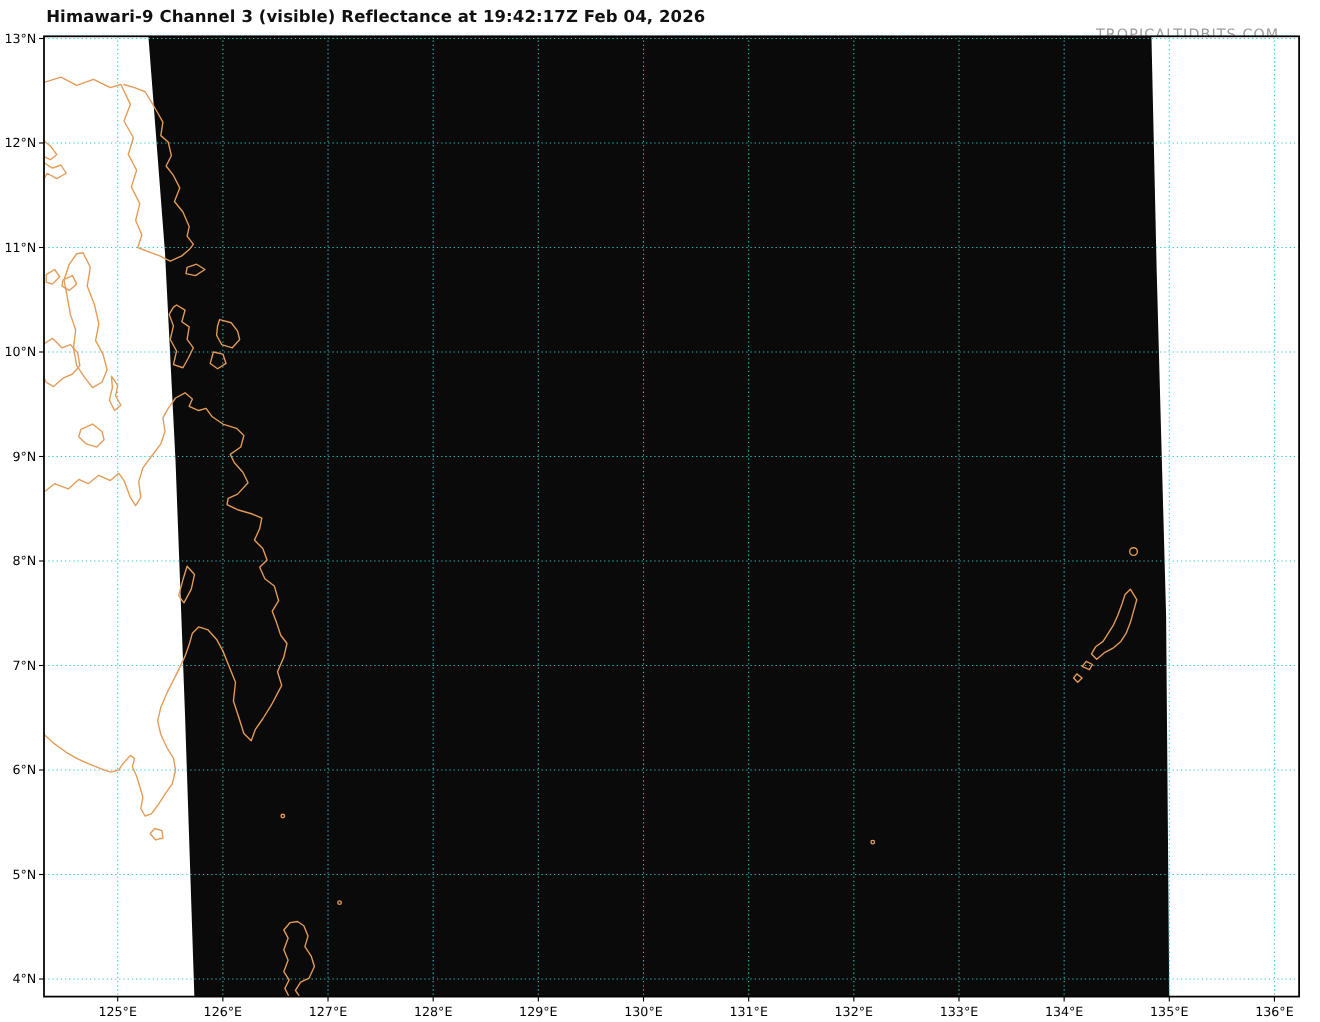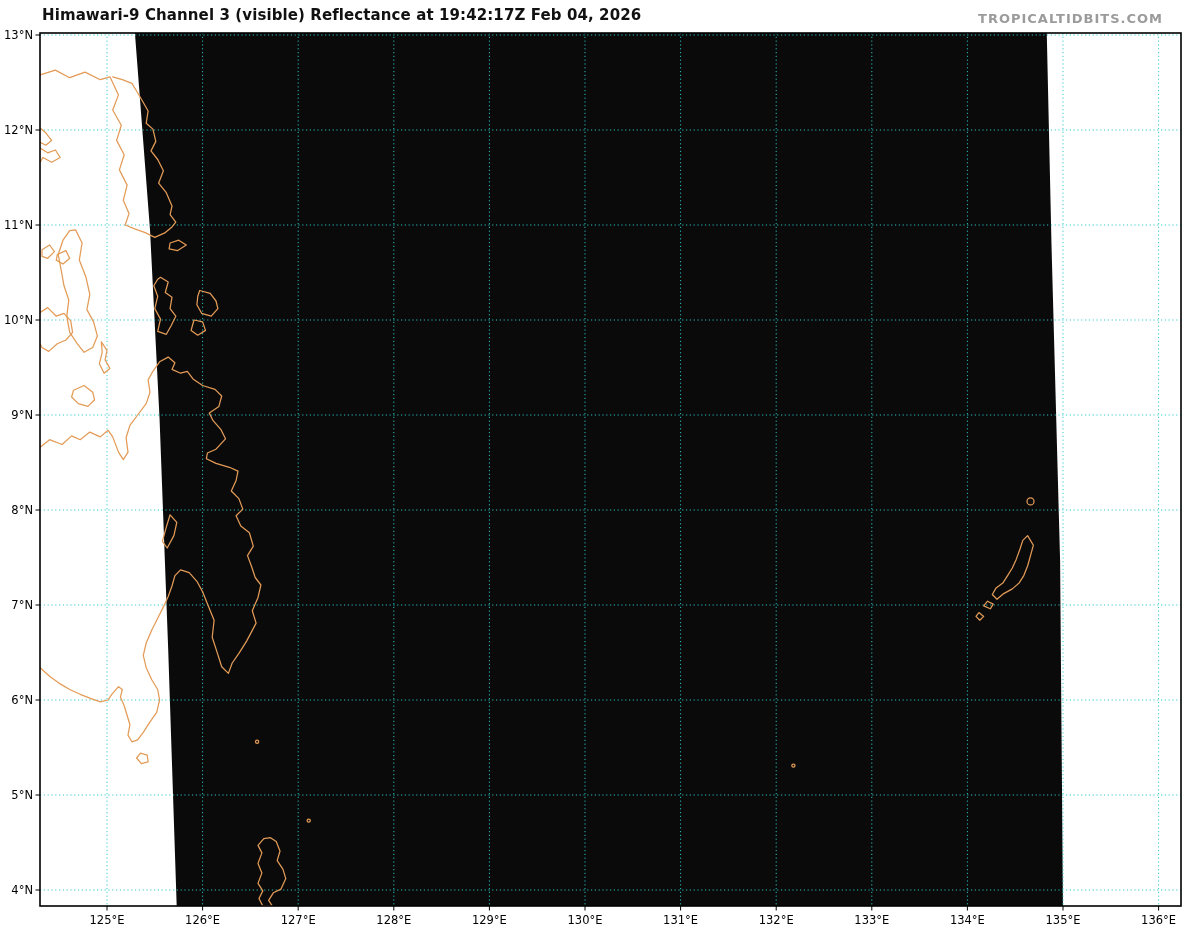--- a/index.html
+++ b/index.html
@@ -9,22 +9,22 @@
     background:#ffffff;
     font-family:"DejaVu Sans","Liberation Sans",sans-serif;
     overflow:hidden;
   }
   .chart-title{
     position:absolute;left:42px;top:6px;
     font-size:15px;font-weight:bold;color:#111111;
     white-space:nowrap;letter-spacing:0.1px;
   }
   .watermark{
-    position:absolute;right:37px;top:11px;
-    font-size:13px;font-weight:bold;color:#9b9b9b;
+    position:absolute;right:37px;top:24px;
+    font-size:13px;font-weight:normal;color:#9b9b9b;
     letter-spacing:1px;white-space:nowrap;text-align:center;
   }
   svg.map{position:absolute;left:0;top:0;}
   text.ticklbl{font-family:"DejaVu Sans","Liberation Sans",sans-serif;font-size:11.5px;fill:#000;}
 </style>
 </head>
 <body>
 
 <div class="figure">
   <div class="chart-title" style="color: rgb(17, 17, 17);">Himawari-9 Channel 3 (visible) Reflectance at 19:42:17Z Feb 04, 2026</div>

